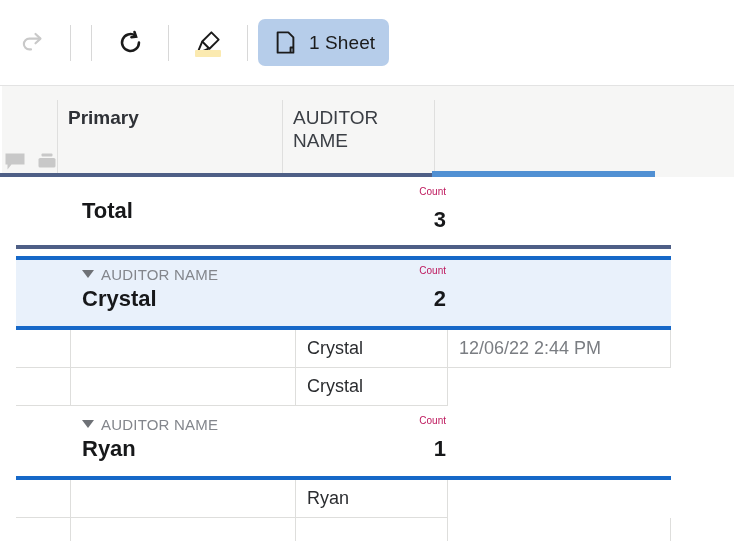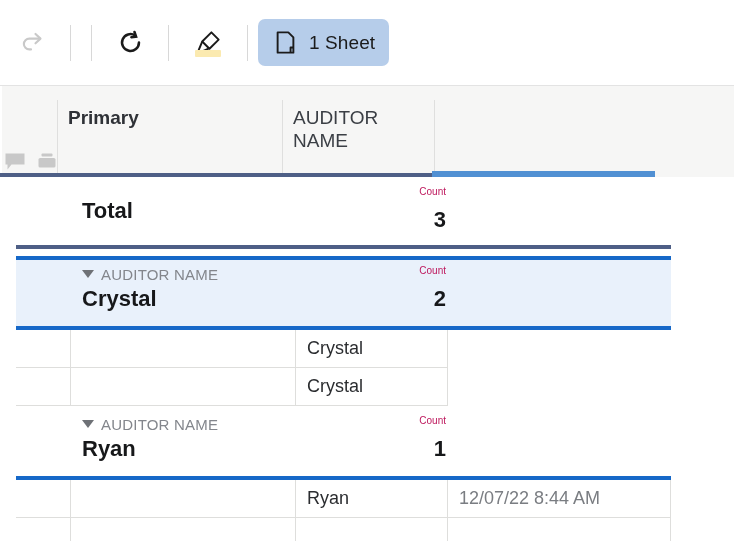--- a/index.html
+++ b/index.html
@@ -254,20 +254,21 @@
         <div class="sum-count-value">2</div>
       </div>
     </div>
     <div class="sum-bottom bar-blue" style="top:70px;"></div>
   </div>
 
   <div class="row data-row" style="top:153px;">
     <div class="cell cell-c0"></div>
     <div class="cell cell-c1"></div>
     <div class="cell cell-c2">Crystal</div>
+    <div class="cell cell-c3">12/06/22 2:44 PM</div>
   </div>
 
   <div class="row data-row" style="top:191px;">
     <div class="cell cell-c0"></div>
     <div class="cell cell-c1"></div>
     <div class="cell cell-c2">Crystal</div>
   </div>
 
   <div class="row sum-row" style="top:229px;height:74px;">
     <div class="sum-inner">
@@ -283,21 +284,20 @@
         <div class="sum-count-value">1</div>
       </div>
     </div>
     <div class="sum-bottom bar-blue" style="top:70px;"></div>
   </div>
 
   <div class="row data-row" style="top:303px;">
     <div class="cell cell-c0"></div>
     <div class="cell cell-c1"></div>
     <div class="cell cell-c2">Ryan</div>
-    <div class="cell cell-c3">12/07/22 8:44 AM</div>
   </div>
 
   <div class="row data-row" style="top:341px;">
     <div class="cell cell-c0"></div>
     <div class="cell cell-c1"></div>
     <div class="cell cell-c2"></div>
     <div class="cell cell-c3"></div>
   </div>
 
 </div>

